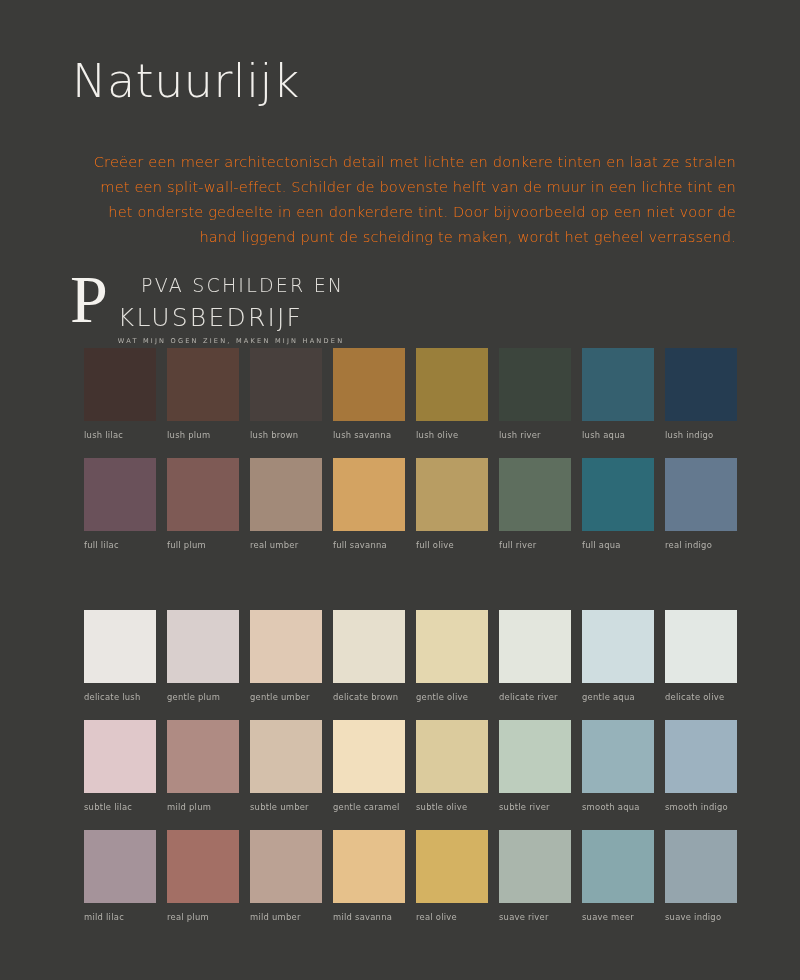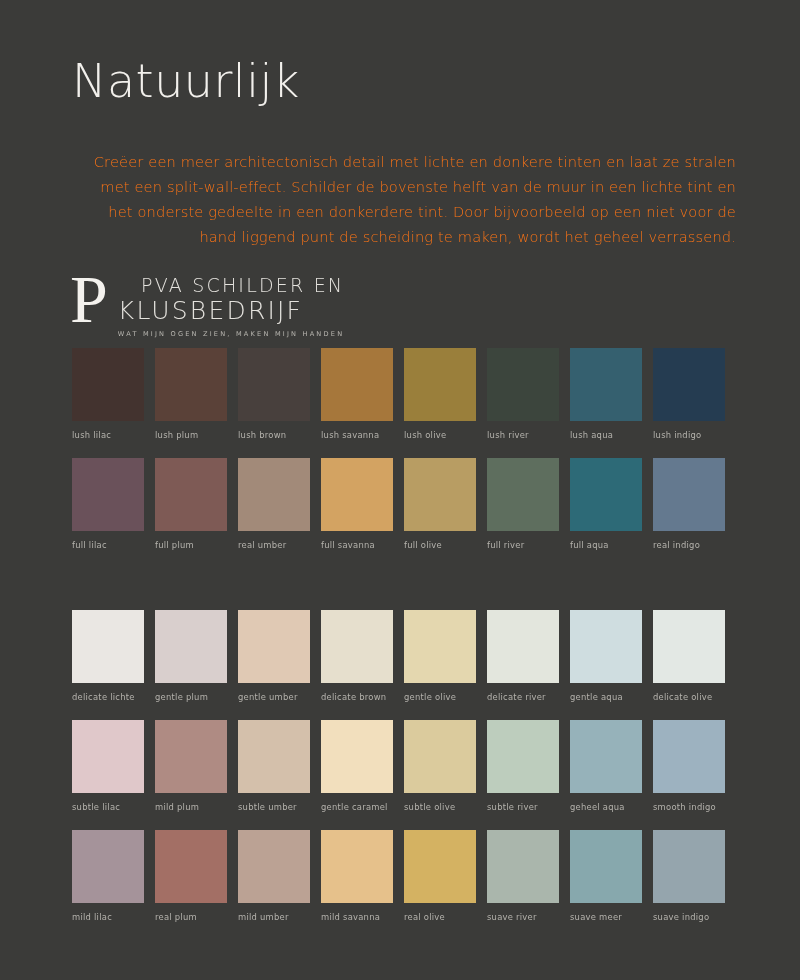--- a/index.html
+++ b/index.html
@@ -73,34 +73,34 @@
     padding-top: 4px;
   }
   .logo-line1, .logo-line2 {
     font-family: "DejaVu Sans", sans-serif;
     font-weight: 300;
     color: #e4e2dd;
     letter-spacing: 2.2px;
     line-height: 1;
   }
   .logo-line1 { font-size: 19px; text-align: right; }
-  .logo-line2 { font-size: 25px; margin-top: 3px; }
+  .logo-line2 { font-size: 25px; margin-top: 10px; }
   .logo-tag {
     font-family: "DejaVu Sans", sans-serif;
     font-size: 6.6px;
     letter-spacing: 2.2px;
     color: #b9b7b1;
     margin-top: 7px;
     font-weight: 400;
   }
 
   
   .grid {
     position: absolute;
-    left: 72px;
+    left: 84px;
     width: 660px;
   }
   .grid-rows { display: block; }
   .swatch-row {
     display: flex;
     gap: 11px;
     margin-bottom: 18px;
   }
   .swatch-row.gap-after { margin-bottom: 60px; }
   .swatch {
@@ -206,21 +206,21 @@
             <div class="swatch-label">full aqua</div>
           </div>
           <div class="swatch">
             <span class="swatch-chip" style="background: rgb(100, 121, 143);"></span>
             <div class="swatch-label">real indigo</div>
           </div>
         </div>
         <div class="swatch-row">
           <div class="swatch">
             <span class="swatch-chip" style="background: rgb(234, 231, 227);"></span>
-            <div class="swatch-label">delicate lichte</div>
+            <div class="swatch-label">delicate lush</div>
           </div>
           <div class="swatch">
             <span class="swatch-chip" style="background: rgb(217, 207, 205);"></span>
             <div class="swatch-label">gentle plum</div>
           </div>
           <div class="swatch">
             <span class="swatch-chip" style="background: rgb(224, 201, 180);"></span>
             <div class="swatch-label">gentle umber</div>
           </div>
           <div class="swatch">
@@ -264,21 +264,21 @@
           <div class="swatch">
             <span class="swatch-chip" style="background: rgb(219, 203, 157);"></span>
             <div class="swatch-label">subtle olive</div>
           </div>
           <div class="swatch">
             <span class="swatch-chip" style="background: rgb(189, 205, 189);"></span>
             <div class="swatch-label">subtle river</div>
           </div>
           <div class="swatch">
             <span class="swatch-chip" style="background: rgb(150, 178, 186);"></span>
-            <div class="swatch-label">geheel aqua</div>
+            <div class="swatch-label">smooth aqua</div>
           </div>
           <div class="swatch">
             <span class="swatch-chip" style="background: rgb(157, 178, 192);"></span>
             <div class="swatch-label">smooth indigo</div>
           </div>
         </div>
         <div class="swatch-row">
           <div class="swatch">
             <span class="swatch-chip" style="background: rgb(165, 147, 154);"></span>
             <div class="swatch-label">mild lilac</div>

